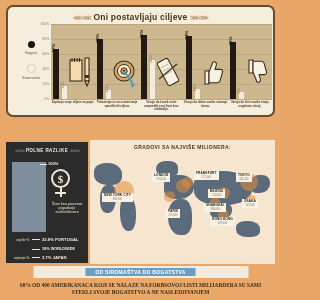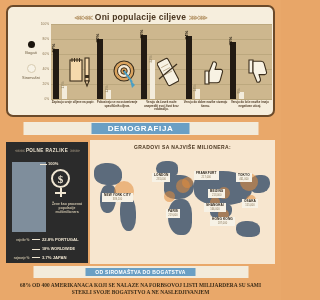--- a/index.html
+++ b/index.html
@@ -178,21 +178,21 @@
 </style>
 </head>
 <body>
 
 <div class="page">
 
   <div class="panel-top">
 
     <div class="chart-title">
       <span class="deco">⋘⋘</span>
-      <span>Oni populacije ciljeve</span>
+      <span>Oni postavljaju ciljeve</span>
       <span class="deco">⋙⋙</span>
     </div>
 
     <div class="legend">
       <div class="legend-dot rich"></div>
       <div class="legend-lab">Bogati</div>
       <div class="legend-dot poor"></div>
       <div class="legend-lab">Siromašni</div>
     </div>
 
@@ -295,23 +295,20 @@
       </div>
     <div class="cap-row" id="cap-row">
         <div class="cap" style="left: 0px;">Zapisuju svoje ciljeve na papir.</div>
         <div class="cap" style="left: 44.2px;">Fokusiraju se na ostvarivanje specifičnih ciljeva.</div>
         <div class="cap" style="left: 88.4px;">Veruju da čovek može unaprediti svoj život kroz edukaciju.</div>
         <div class="cap" style="left: 132.6px;">Veruju da dobre navike stvaraju šansu.</div>
         <div class="cap" style="left: 176.8px;">Veruju da loše navike imaju negativan uticaj.</div>
       </div>
   </div>
 
-  <div class="banner" id="demografija-banner">
-    <span class="banner-inner">DEMOGRAFIJA</span>
-  </div>
 
   <div class="demo-body">
 
     <div class="polne">
       <div class="polne-title">
         <span class="deco">⋘⋘</span>
         <span>POLNE RAZLIKE</span>
         <span class="deco">⋙⋙</span>
       </div>
 

